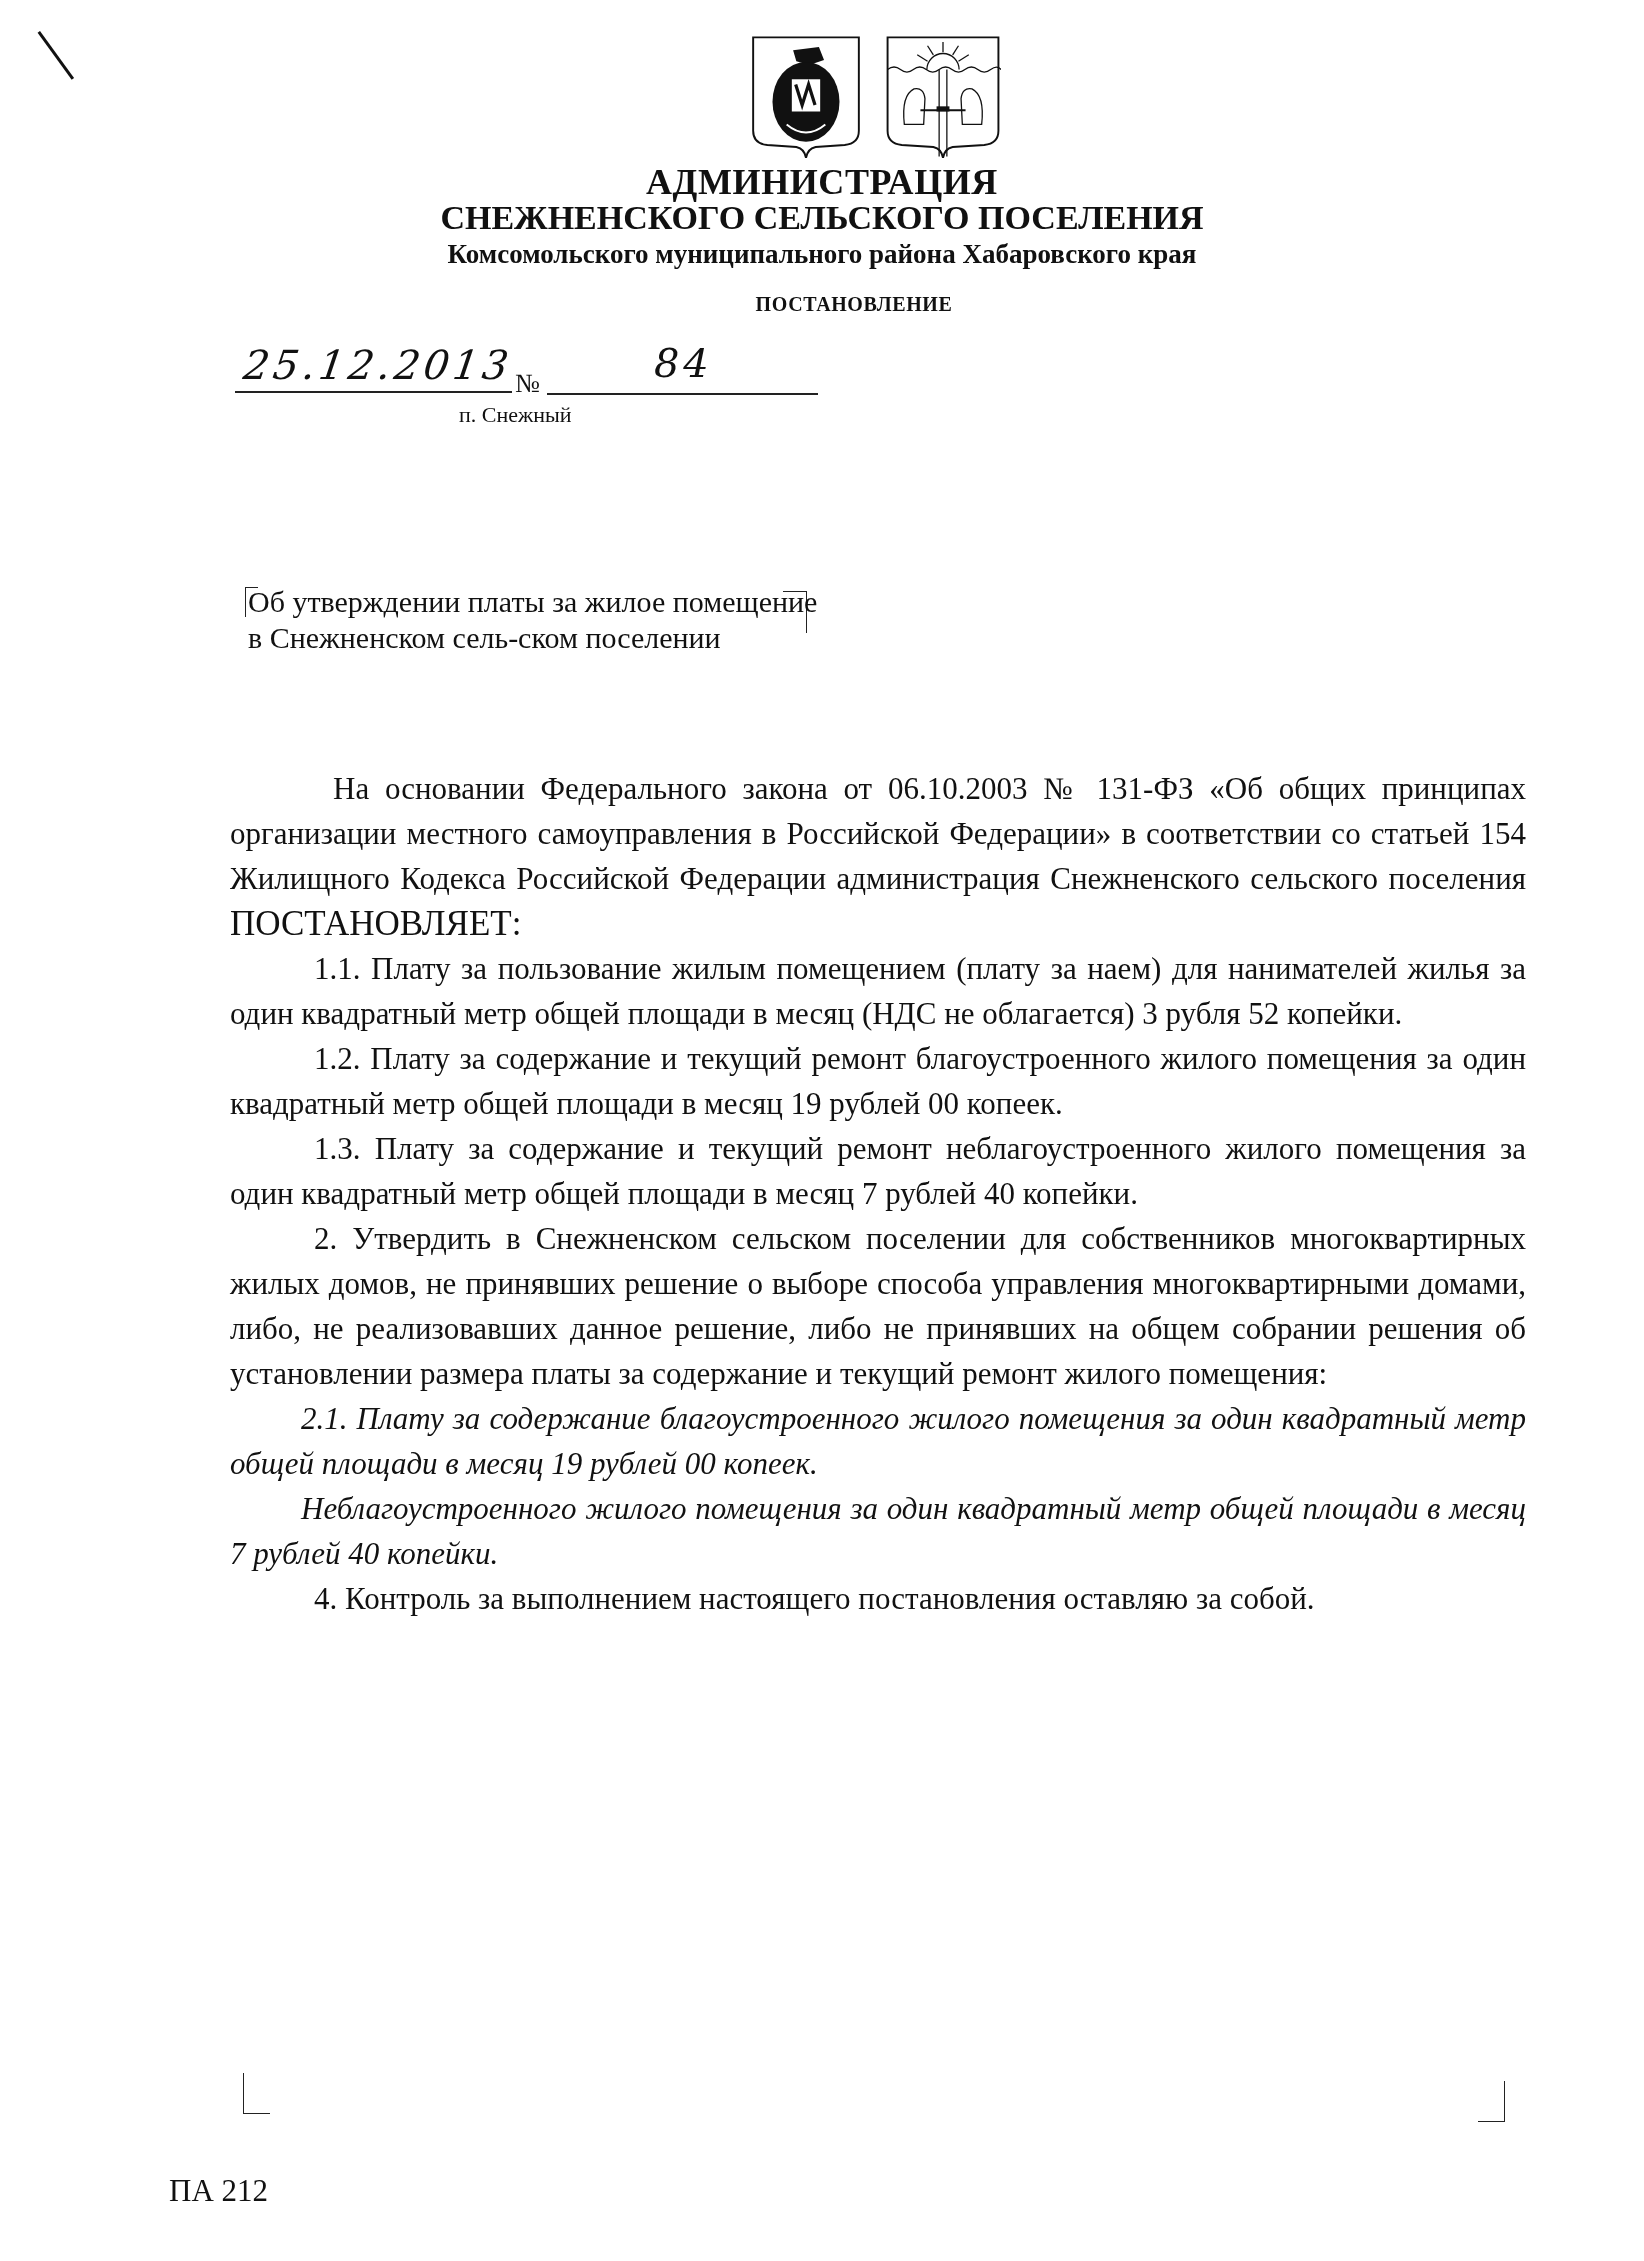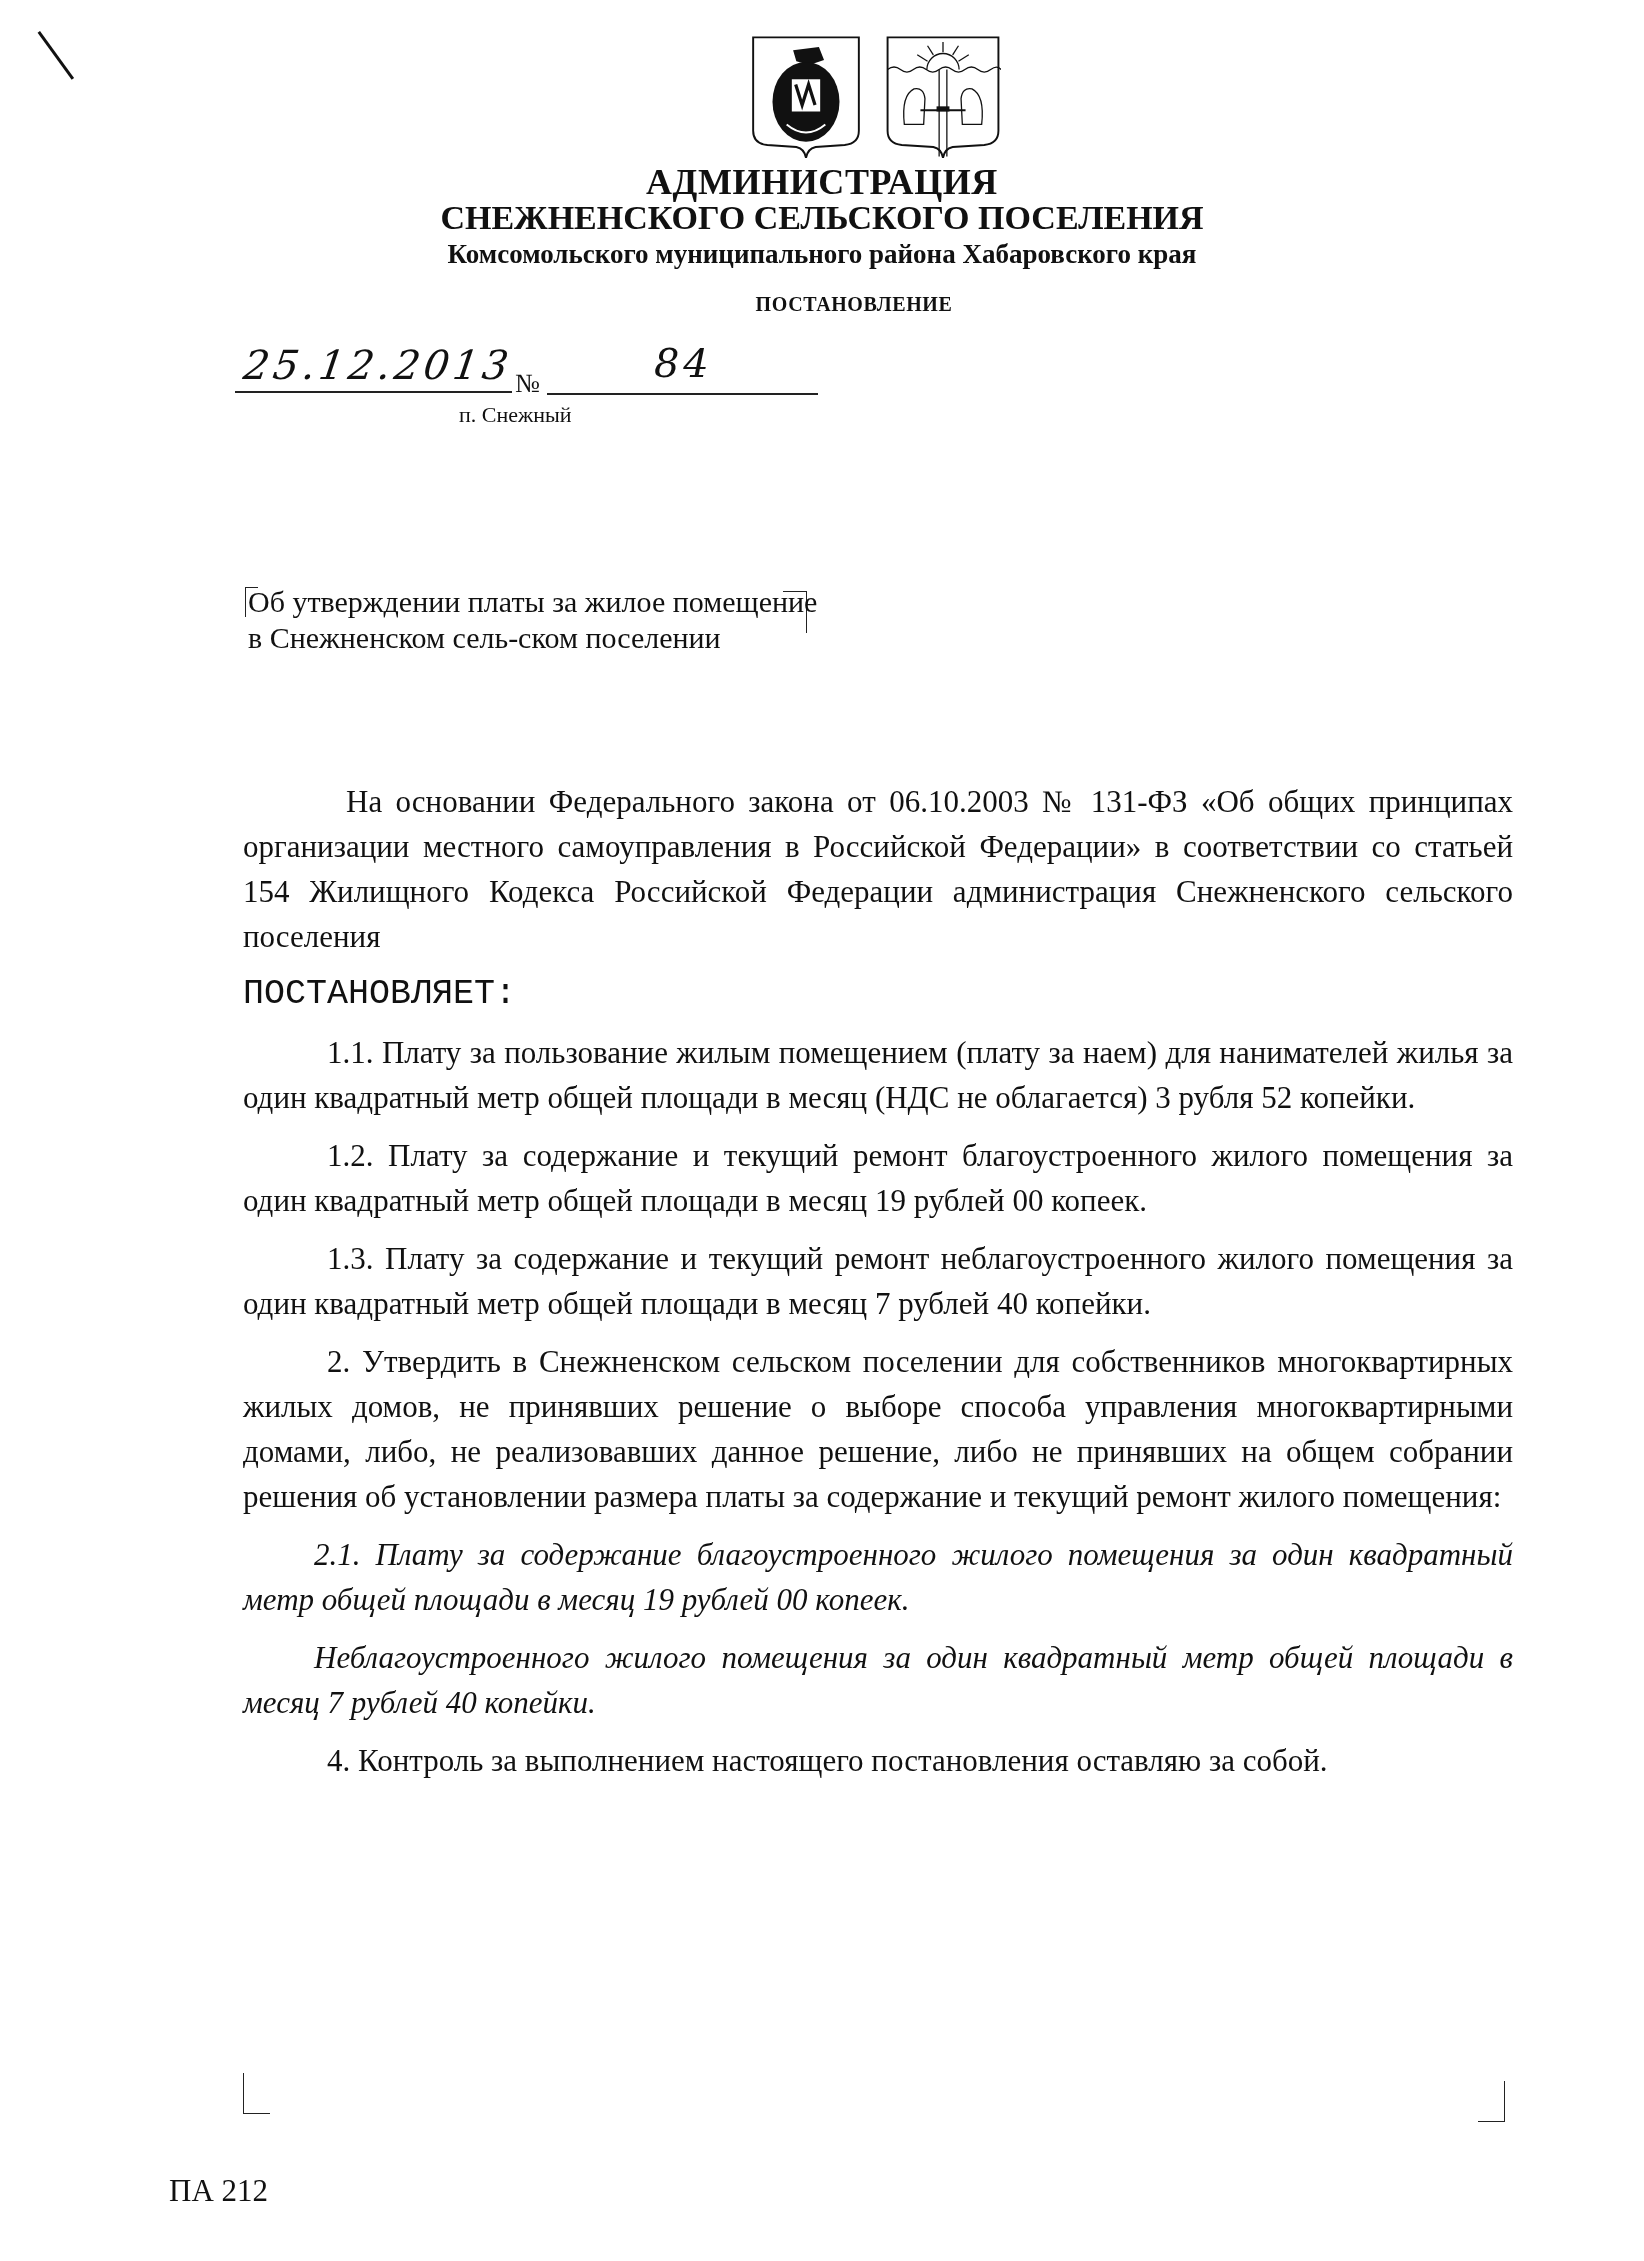--- a/index.html
+++ b/index.html
@@ -16,25 +16,25 @@
   .date { left: 244px; top: 342px; font-family: "DejaVu Serif", serif; font-style: italic; font-size: 40px; letter-spacing: 3.9px; transform: skewX(-8deg); }
   .line1 { left: 235px; top: 391px; width: 277px; height: 1.9px; background: #222; }
   .numsign { left: 515px; top: 369px; font-size: 26px; }
   .line2 { left: 547px; top: 393px; width: 271px; height: 1.9px; background: #222; }
   .num { left: 654px; top: 340px; font-family: "DejaVu Serif", serif; font-style: italic; font-size: 40px; letter-spacing: 3.9px; }
   .place { left: 459px; top: 402px; font-size: 22px; }
   .subject { left: 248px; top: 584px; width: 580px; font-size: 30px; line-height: 36px; }
   .brk-tl { left: 245px; top: 587px; width: 11.6px; height: 29px; border-left: 1.3px solid #222; border-top: 1.3px solid #222; }
   .brk-tr { left: 783px; top: 591px; width: 22.6px; height: 41px; border-right: 1.3px solid #222; border-top: 1.3px solid #222; }
   .body-text { left: 230px; top: 766px; width: 1296px; font-size: 31px; line-height: 45px; }
-  .p { margin: 13px; text-align: justify; }
+  .p { margin: 0; text-align: justify; }
   .ind { text-indent: 103px; }
   .ind2 { text-indent: 84px; }
   .ind3 { text-indent: 71px; font-style: italic; }
-  .pv { font-size: 35px; font-family: Liberation Mono, monospace; }
+  .pv { font-size: 35px; }
   .brk-bl { left: 243px; top: 2073px; width: 26px; height: 40px; border-left: 1.3px solid #222; border-bottom: 1.3px solid #222; }
   .brk-br { left: 1478px; top: 2081px; width: 26px; height: 40px; border-right: 1.3px solid #222; border-bottom: 1.3px solid #222; }
   .footer { left: 169px; top: 2173px; font-size: 31px; }
 </style>
 </head>
 <body>
 
 <div class="abs mark"></div>
 
 <div class="abs emblem" style="left:748px;">

